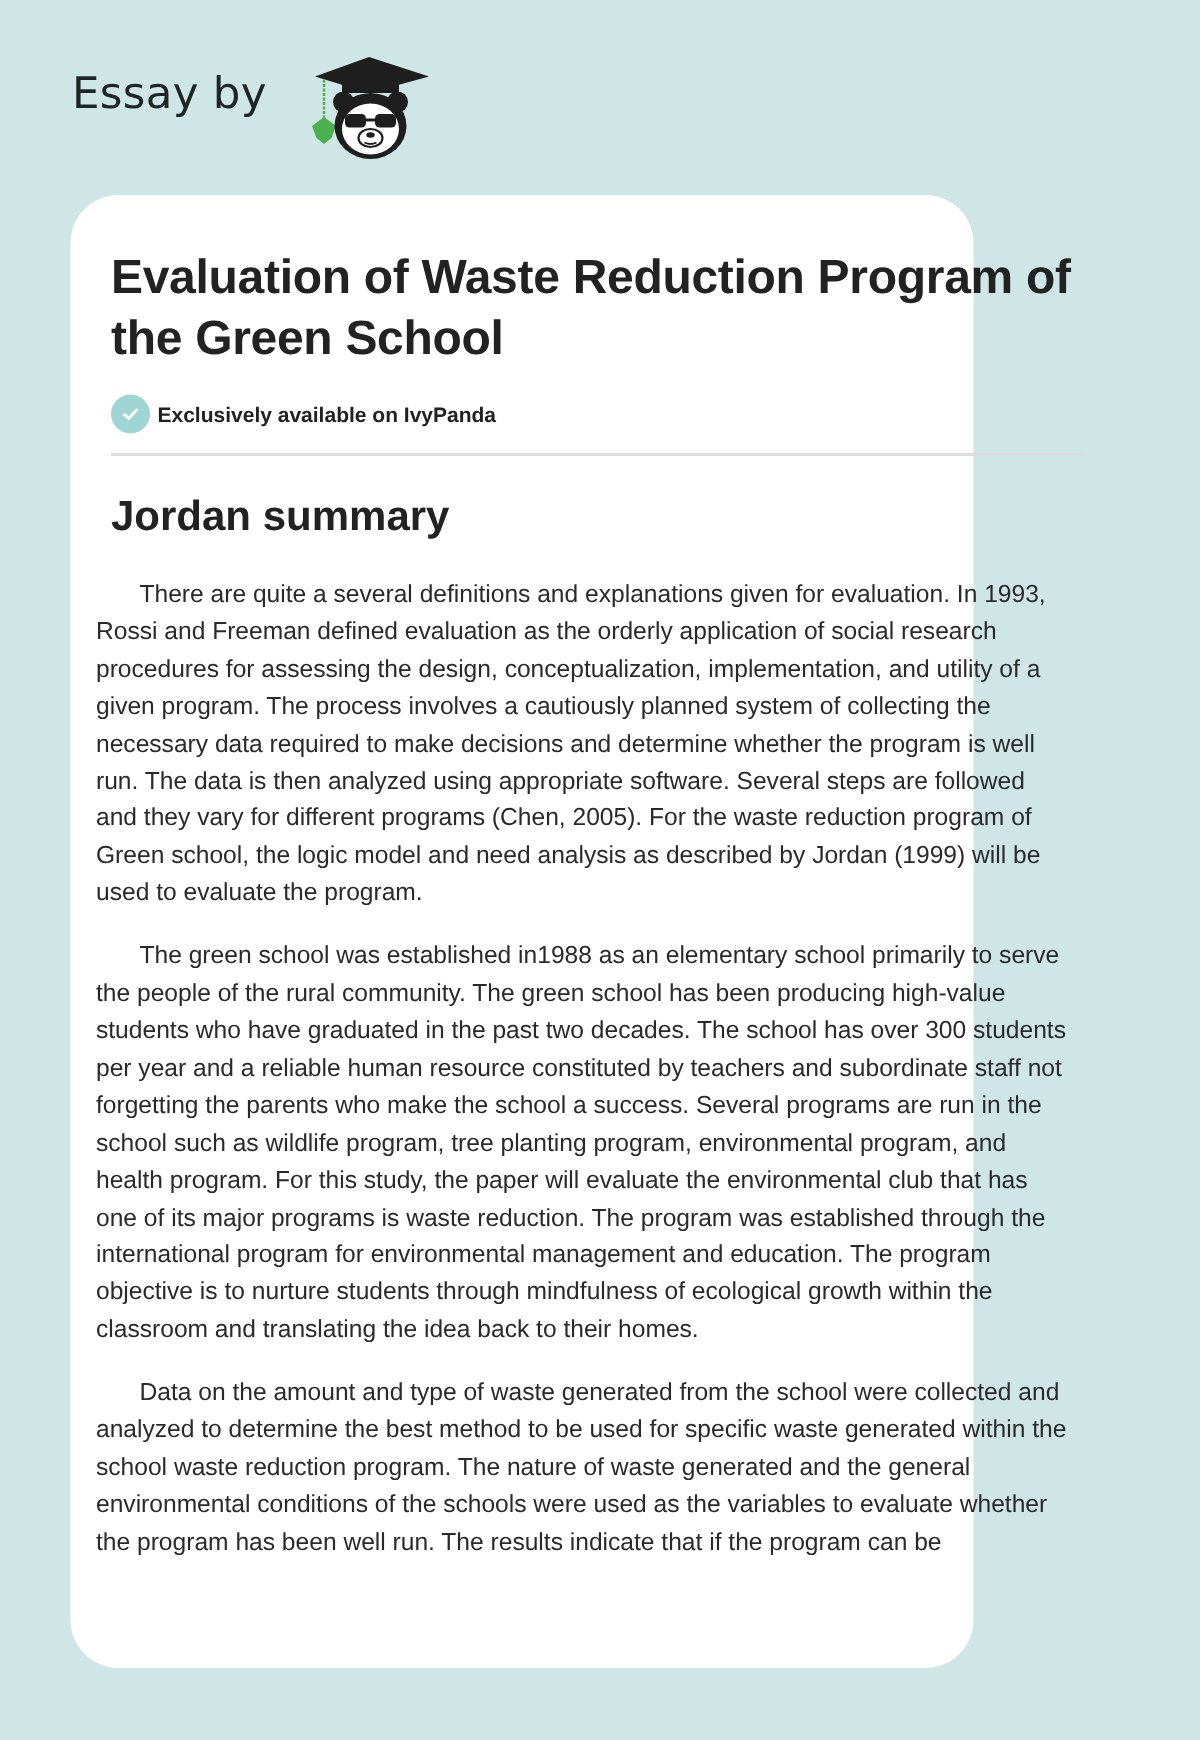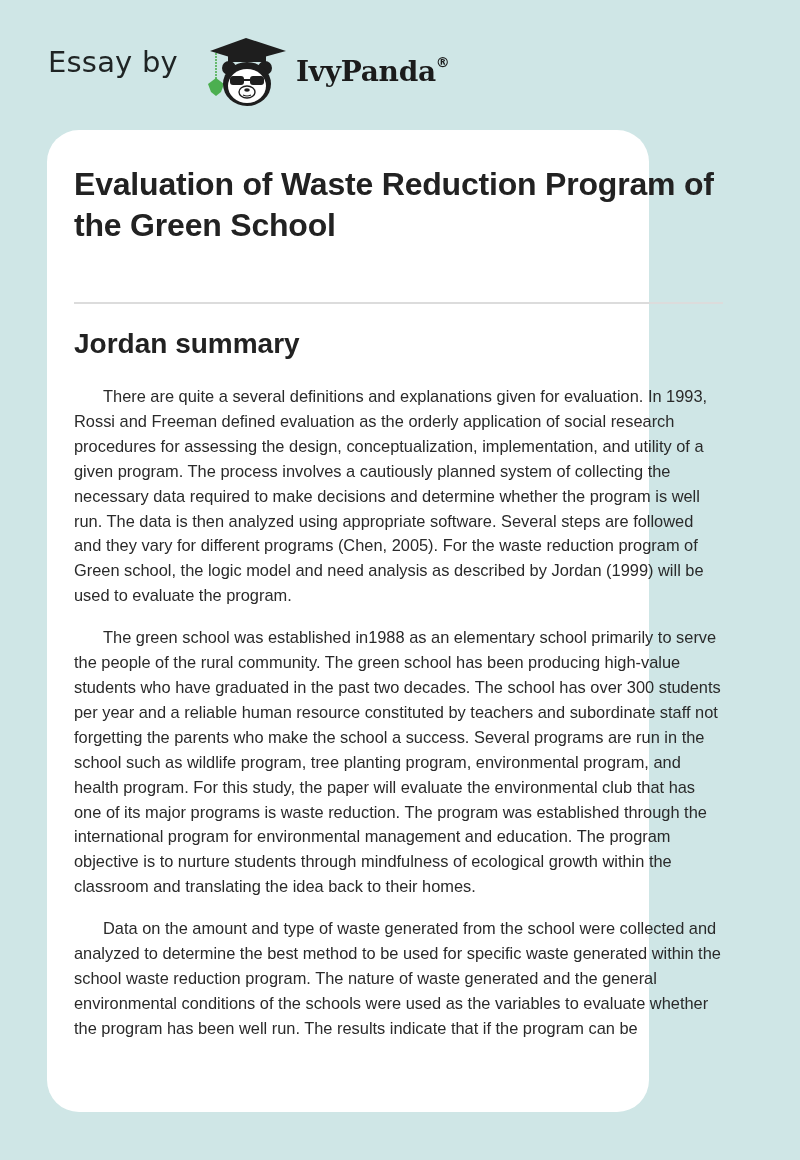--- a/index.html
+++ b/index.html
@@ -98,21 +98,21 @@
     position: absolute;
     left: 27px; top: 196px;
     margin: 0;
     font-size: 28px;
     font-weight: bold;
     color: #222;
     line-height: 36px;
   }
   .body-text {
     position: absolute;
-    left: 27px; top: 254px;
+    left: 17px; top: 254px;
     width: 650px;
   }
   .body-text p {
     margin: 0 0 17px 0;
     font-size: 16.4px;
     line-height: 24.9px;
     color: #2a2a2a;
     text-indent: 29px;
   }
 </style>
@@ -137,26 +137,33 @@
 
       <rect x="30" y="42" width="14" height="9" rx="3" fill="#1e1e1e"></rect>
       <rect x="50" y="42" width="14" height="9" rx="3" fill="#1e1e1e"></rect>
       <line x1="44" y1="46" x2="50" y2="46" stroke="#1e1e1e" stroke-width="2"></line>
 
       <ellipse cx="47" cy="58" rx="8" ry="6" fill="#ffffff" stroke="#1e1e1e" stroke-width="1.4"></ellipse>
       <ellipse cx="47" cy="56" rx="2.8" ry="1.8" fill="#1e1e1e"></ellipse>
       <path d="M43,61 Q47,63 51,61" stroke="#1e1e1e" stroke-width="1.2" fill="none"></path>
     </svg>
   </span>
-  <span class="brand-name"><span>IvyPanda</span><sup>®</sup></span>
 </div>
 
 <main class="card">
   <h1 class="title">Evaluation of Waste Reduction Program of the Green School</h1>
 
+  <div class="badge">
+    <span class="badge-icon">
+      <svg width="14" height="14" viewBox="0 0 14 14" xmlns="http://www.w3.org/2000/svg">
+        <path d="M3,7.4 L5.9,10 L11,4.4" stroke="#ffffff" stroke-width="2" fill="none" stroke-linecap="round" stroke-linejoin="round"></path>
+      </svg>
+    </span>
+    <span class="badge-text">Exclusively available on IvyPanda</span>
+  </div>
 
   <div class="divider"></div>
 
   <h2 class="section-heading">Jordan summary</h2>
 
   <div class="body-text">
     <p>There are quite a several definitions and explanations given for evaluation. In 1993, Rossi and Freeman defined evaluation as the orderly application of social research procedures for assessing the design, conceptualization, implementation, and utility of a given program. The process involves a cautiously planned system of collecting the necessary data required to make decisions and determine whether the program is well run. The data is then analyzed using appropriate software. Several steps are followed and they vary for different programs (Chen, 2005). For the waste reduction program of Green school, the logic model and need analysis as described by Jordan (1999) will be used to evaluate the program.</p>
     <p>The green school was established in1988 as an elementary school primarily to serve the people of the rural community. The green school has been producing high-value students who have graduated in the past two decades. The school has over 300 students per year and a reliable human resource constituted by teachers and subordinate staff not forgetting the parents who make the school a success. Several programs are run in the school such as wildlife program, tree planting program, environmental program, and health program. For this study, the paper will evaluate the environmental club that has one of its major programs is waste reduction. The program was established through the international program for environmental management and education. The program objective is to nurture students through mindfulness of ecological growth within the classroom and translating the idea back to their homes.</p>
     <p>Data on the amount and type of waste generated from the school were collected and analyzed to determine the best method to be used for specific waste generated within the school waste reduction program. The nature of waste generated and the general environmental conditions of the schools were used as the variables to evaluate whether the program has been well run. The results indicate that if the program can be</p>
   </div>

